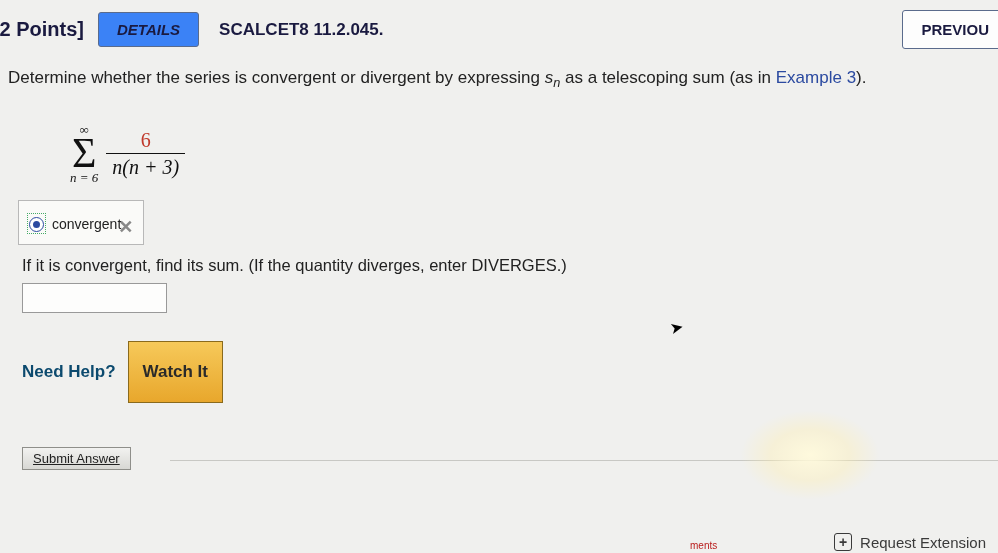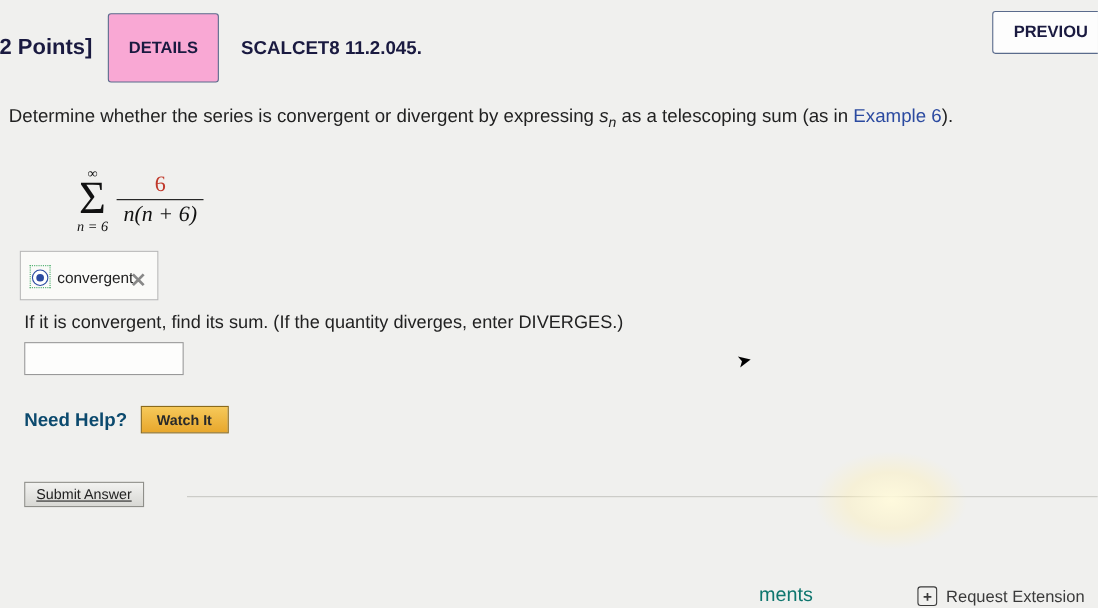--- a/index.html
+++ b/index.html
@@ -21,27 +21,28 @@
     padding: 12px 10px 14px 0;
   }
   .points {
     font-size: 20px;
     font-weight: bold;
     color: #1a1a40;
     margin-left: -6px;
   }
   .sq-btn {
     border: 1.5px solid #5a6b8c;
-    background: #f9a8d4;
+    background: #3b82f6;
     color: #1a1a40;
     font-weight: bold;
     font-size: 15px;
-    padding: 22px 18px;
+    padding: 8px 18px;
     border-radius: 3px;
     cursor: pointer;
+    font-style: italic;
   }
   .ref {
     font-weight: bold;
     font-size: 17px;
     color: #1a1a40;
     margin-left: 6px;
     text-align: center;
   }
   .prev-btn {
     position: absolute;
@@ -130,23 +131,23 @@
   
   .need-help {
     margin: 28px 0 0 22px;
     display: flex; align-items: center; gap: 12px;
   }
   .need-help-label { color: #0c4a6e; font-weight: bold; font-size: 17px; }
   .watch-btn {
     background: linear-gradient(#f6c95a, #e8a72c);
     border: 1px solid #8a6a1c;
     color: #2a2a2a;
-    font-size: 13px;
-    font-weight: bold;
-    padding: 4px 14px;
+    font-size: 17px;
+    font-weight: bold;
+    padding: 20px 14px;
     cursor: pointer;
   }
   
   .submit-row {
     margin: 34px 0 0 22px;
     padding: 10px 0;
   }
   .submit-btn {
     background: linear-gradient(#f2f2f0, #d8d8d4);
     border: 1px solid #8f8f8a;
@@ -170,21 +171,21 @@
     color: #3a3a3a; font-size: 15px;
   }
   .plus-icon {
     width: 18px; height: 18px; border: 1.3px solid #3a3a3a; border-radius: 3px;
     display: inline-flex; align-items: center; justify-content: center;
     font-size: 14px; font-weight: bold;
   }
   .footer-left {
     position: absolute;
     bottom: 2px; left: 690px;
-    color: #0f766e; font-size: 18px;
+    color: #b91c1c; font-size: 10px;
   }
   .cursor {
     position: absolute;
     left: 670px; top: 318px;
     font-size: 16px; color: #000;
     transform: rotate(-12deg);
   }
   .glare {
     position: absolute;
     left: 740px; top: 410px;
@@ -199,32 +200,32 @@
 
 
 <div class="toolbar">
   <span class="points">/2 Points]</span>
   <button class="sq-btn">DETAILS</button>
   <span class="ref">SCALCET8 11.2.045.</span>
 </div>
 <button class="prev-btn">PREVIOU</button>
 
 <div class="prompt">
-  <span>Determine whether the series is convergent or divergent by expressing </span><span class="svar">s</span><span class="sub">n</span><span> as a telescoping sum (as in </span><span class="example-link">Example 6</span><span>).</span>
+  <span>Determine whether the series is convergent or divergent by expressing </span><span class="svar">s</span><span class="sub">n</span><span> as a telescoping sum (as in </span><span class="example-link">Example 3</span><span>).</span>
 </div>
 
 <div class="series">
   <div class="sigma-block">
     <span class="sigma-top">∞</span>
     <span class="sigma">Σ</span>
     <span class="sigma-bot">n = 6</span>
   </div>
   <div class="frac">
     <span class="num">6</span>
-    <span class="den">n(n + 6)</span>
+    <span class="den">n(n + 3)</span>
   </div>
 </div>
 
 <div class="radio-box">
   <label class="radio-row selected">
     <span class="outer-dotted"><span class="radio checked"></span></span>
     <span>convergent</span>
   </label>
   <span class="x-mark">✕</span>
 </div>

